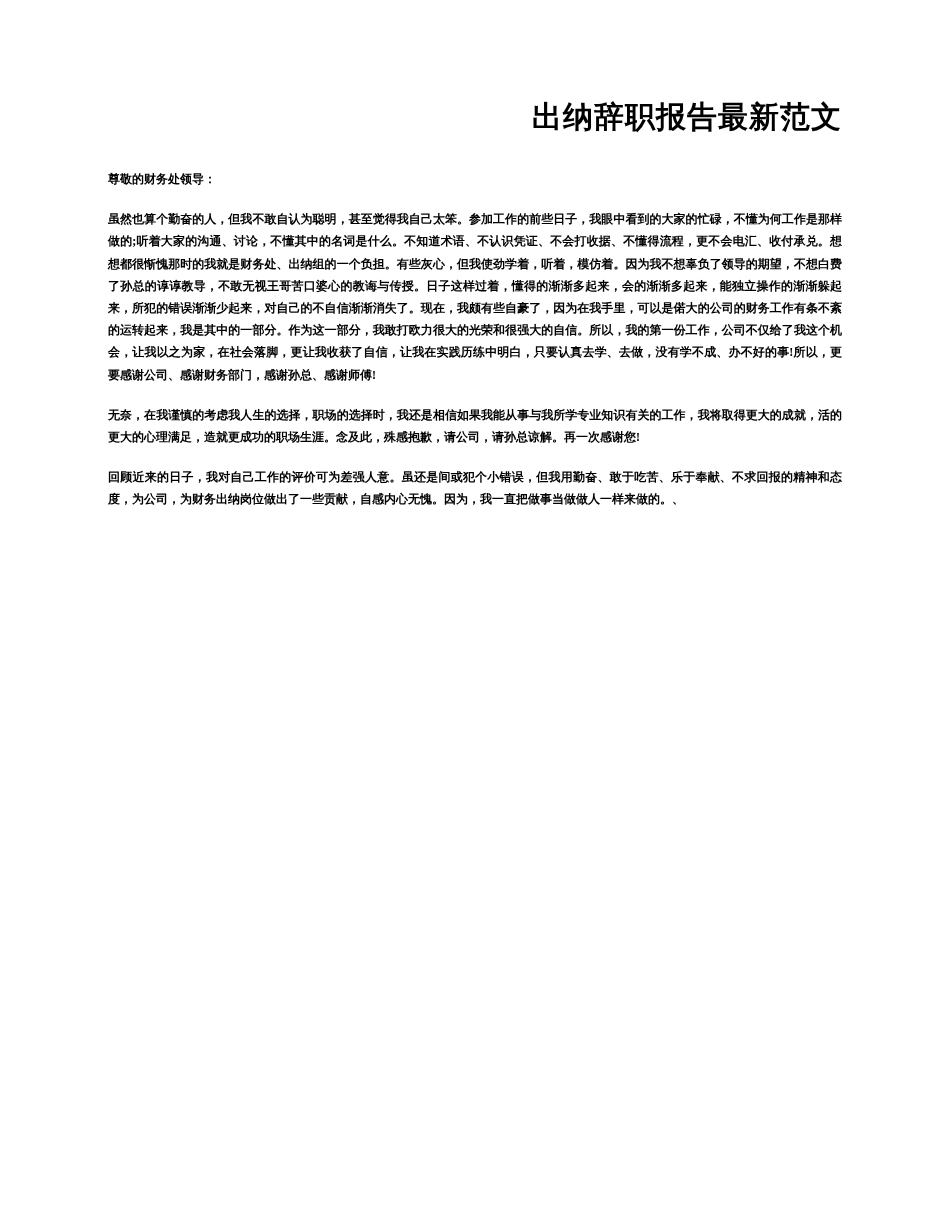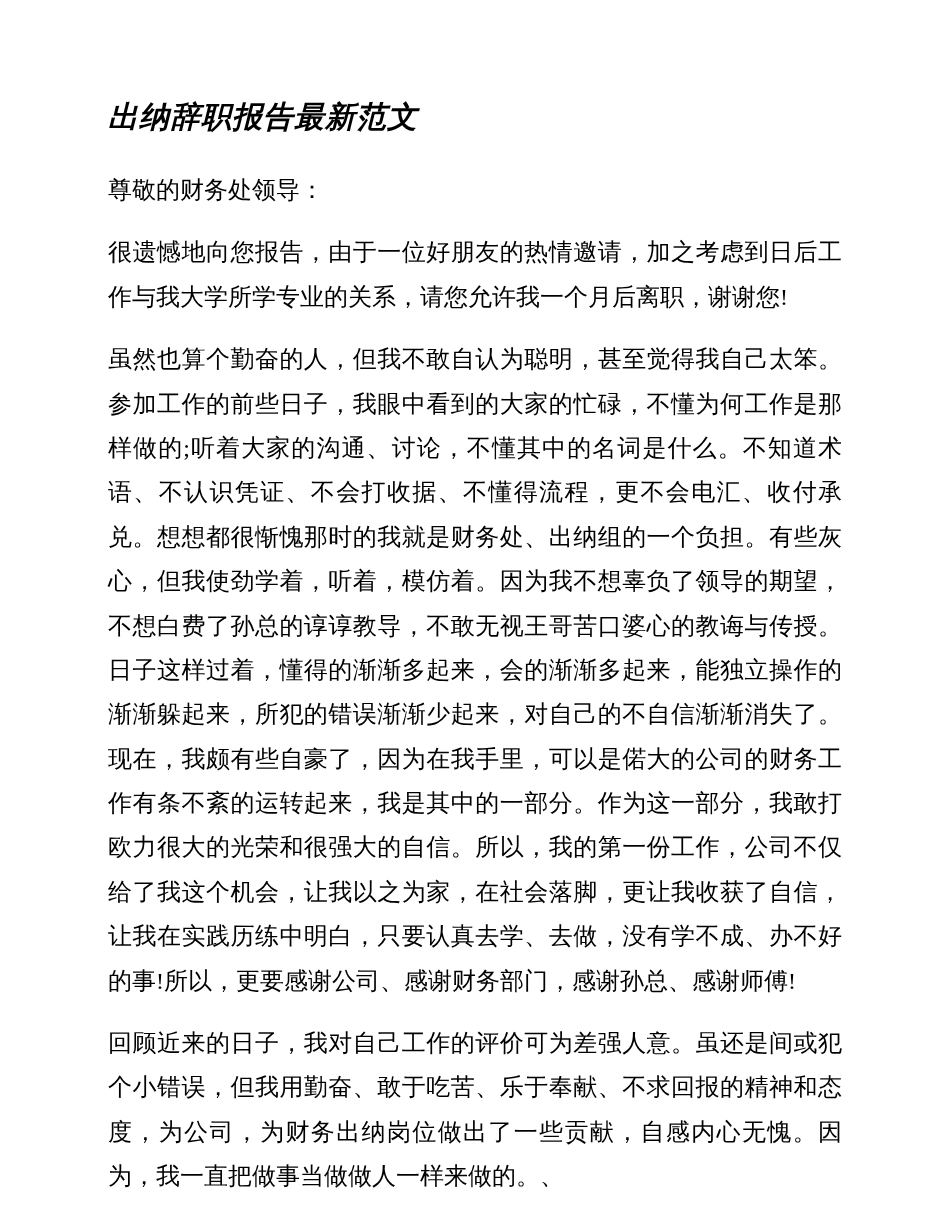--- a/index.html
+++ b/index.html
@@ -14,44 +14,44 @@
     color: #000000;
   }
   .page {
     width: 950px;
     min-height: 1230px;
     box-sizing: border-box;
     padding: 96px 108px 40px 108px;
     background: #ffffff;
   }
   .doc-title {
-    text-align: left;
+    text-align: right;
     font-size: 30px;
     font-weight: bold;
     line-height: 1.4;
     margin: 0 0 30px 0;
     letter-spacing: 1px;
-    font-style: italic;
   }
   .para {
-    font-size: 24px;
+    font-size: 12px;
     line-height: 1.85;
     margin: 0 0 18px 0;
     text-align: justify;
     text-justify: inter-ideograph;
+    font-weight: bold;
   }
   .para:last-child {
     margin-bottom: 0;
   }
 </style>
 </head>
 <body>
 
 <div class="page">
 
   <h1 class="doc-title">出纳辞职报告最新范文</h1>
 
   <p class="para">尊敬的财务处领导：</p>
-  <p class="para">很遗憾地向您报告，由于一位好朋友的热情邀请，加之考虑到日后工作与我大学所学专业的关系，请您允许我一个月后离职，谢谢您!</p>
   <p class="para">虽然也算个勤奋的人，但我不敢自认为聪明，甚至觉得我自己太笨。参加工作的前些日子，我眼中看到的大家的忙碌，不懂为何工作是那样做的;听着大家的沟通、讨论，不懂其中的名词是什么。不知道术语、不认识凭证、不会打收据、不懂得流程，更不会电汇、收付承兑。想想都很惭愧那时的我就是财务处、出纳组的一个负担。有些灰心，但我使劲学着，听着，模仿着。因为我不想辜负了领导的期望，不想白费了孙总的谆谆教导，不敢无视王哥苦口婆心的教诲与传授。日子这样过着，懂得的渐渐多起来，会的渐渐多起来，能独立操作的渐渐躲起来，所犯的错误渐渐少起来，对自己的不自信渐渐消失了。现在，我颇有些自豪了，因为在我手里，可以是偌大的公司的财务工作有条不紊的运转起来，我是其中的一部分。作为这一部分，我敢打欧力很大的光荣和很强大的自信。所以，我的第一份工作，公司不仅给了我这个机会，让我以之为家，在社会落脚，更让我收获了自信，让我在实践历练中明白，只要认真去学、去做，没有学不成、办不好的事!所以，更要感谢公司、感谢财务部门，感谢孙总、感谢师傅!</p>
+  <p class="para">无奈，在我谨慎的考虑我人生的选择，职场的选择时，我还是相信如果我能从事与我所学专业知识有关的工作，我将取得更大的成就，活的更大的心理满足，造就更成功的职场生涯。念及此，殊感抱歉，请公司，请孙总谅解。再一次感谢您!</p>
   <p class="para">回顾近来的日子，我对自己工作的评价可为差强人意。虽还是间或犯个小错误，但我用勤奋、敢于吃苦、乐于奉献、不求回报的精神和态度，为公司，为财务出纳岗位做出了一些贡献，自感内心无愧。因为，我一直把做事当做做人一样来做的。、</p>
 
 </div>
 
 </body></html>

